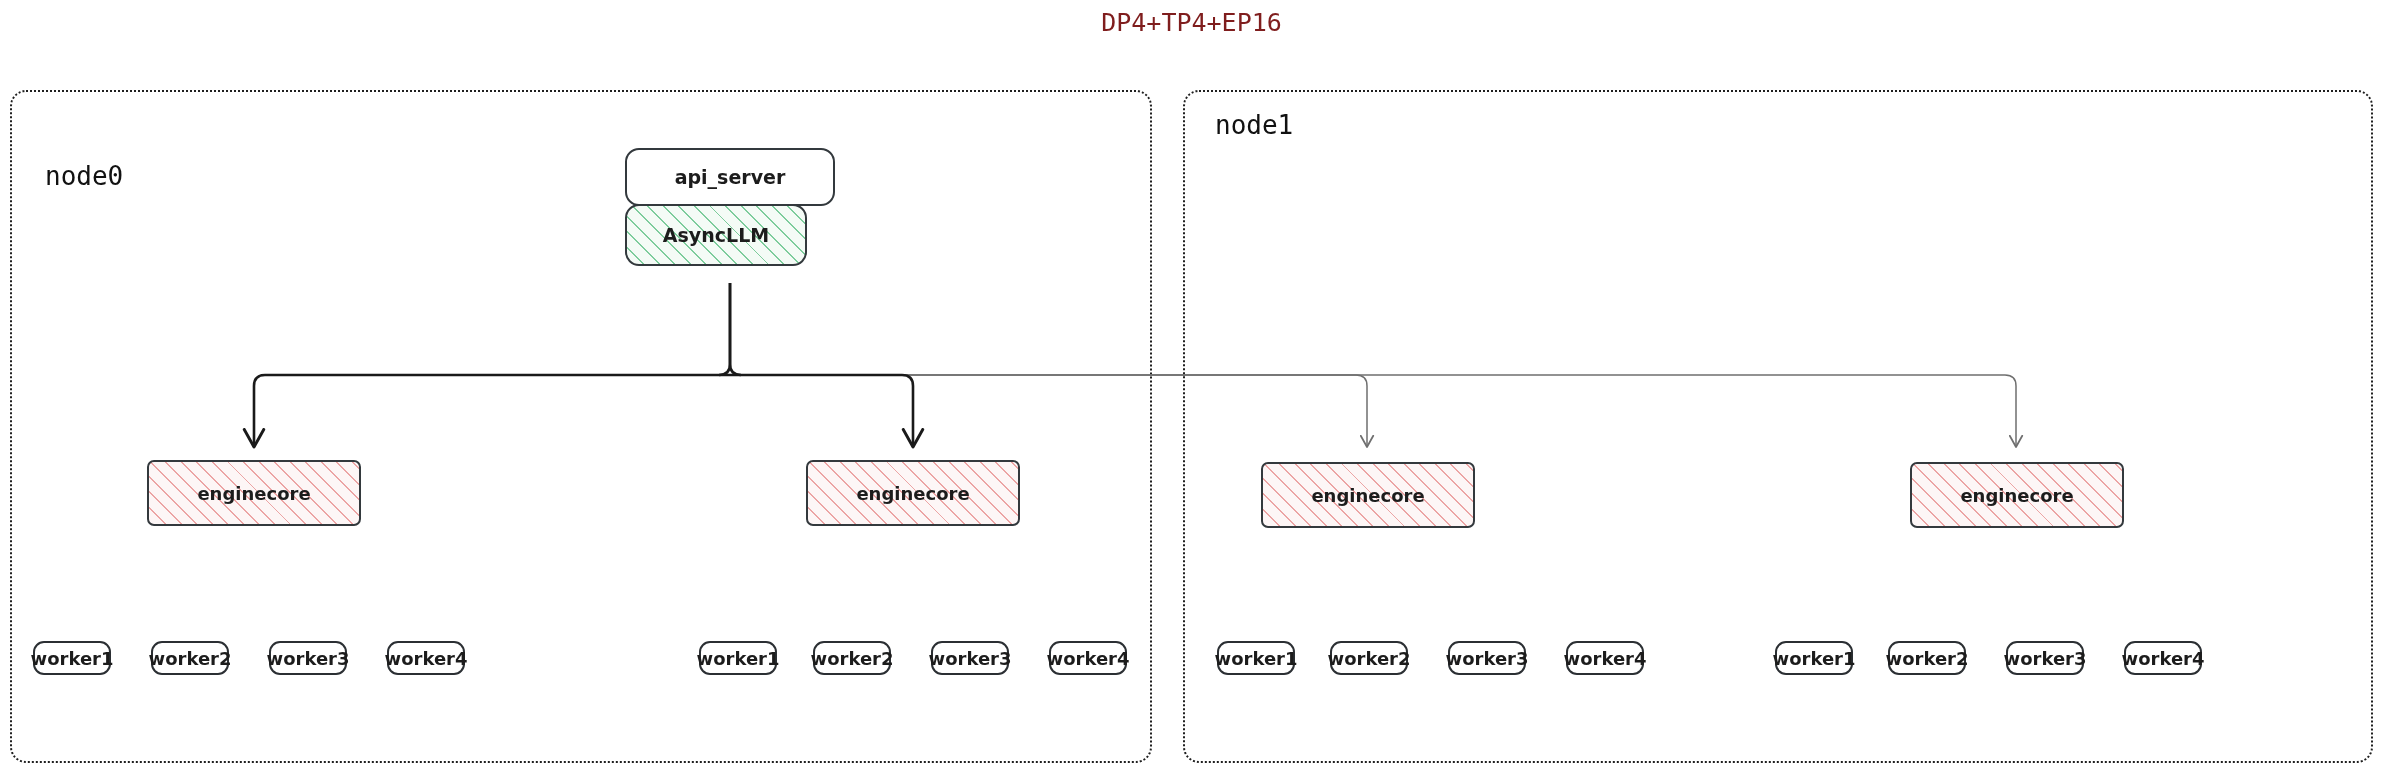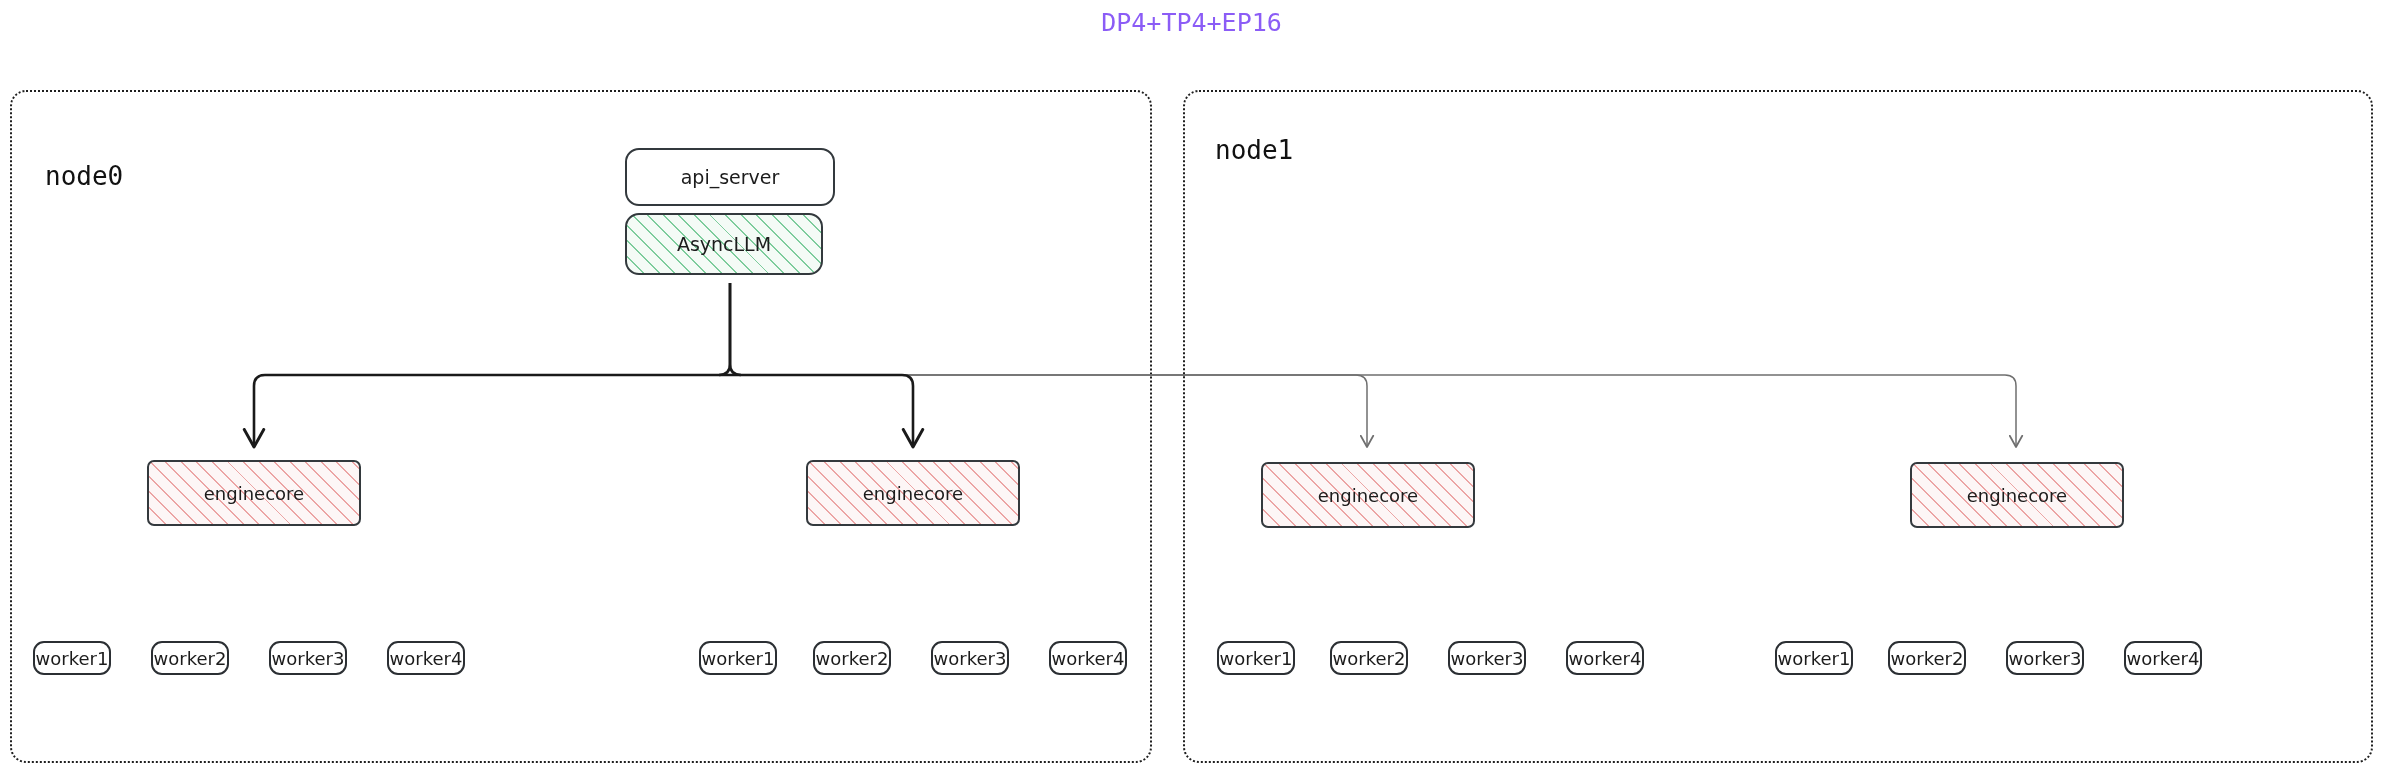--- a/index.html
+++ b/index.html
@@ -24,21 +24,21 @@
 
   
   #diagram-title {
     position: absolute;
     left: 0;
     top: 8px;
     width: 2383px;
     text-align: center;
     font-family: "DejaVu Sans Mono", monospace;
     font-size: 25px;
-    color: #8b5cf6;
+    color: #7f1d1d;
     letter-spacing: 0px;
     white-space: nowrap;
   }
 
   
   .node-box {
     position: absolute;
     border: 2.6px dotted #1f1f1f;
     border-radius: 16px;
     box-sizing: border-box;
@@ -54,20 +54,21 @@
 
   
   .shape {
     position: absolute;
     box-sizing: border-box;
     display: flex;
     align-items: center;
     justify-content: center;
     color: #1c1c1c;
     white-space: nowrap;
+    font-weight: bold;
   }
 
   .shape-api {
     border: 2.2px solid #33393d;
     border-radius: 14px;
     background: #ffffff;
     font-size: 19px;
   }
 
   .shape-async {
@@ -117,21 +118,21 @@
 <body>
 
 <div id="canvas">
 
   <div id="diagram-title">DP4+TP4+EP16</div>
 
   <div class="node-box" style="left:10px; top:90px; width:1142px; height:673px;"></div>
   <div class="node-label" style="left:45px; top:133px;margin-top:28px;">node0</div>
 
   <div class="node-box" style="left:1183px; top:90px; width:1190px; height:673px;"></div>
-  <div class="node-label" style="left:1215px; top:135px;">node1</div>
+  <div class="node-label" style="left:1215px; top:110px;">node1</div>
 
   <svg id="edges" viewBox="0 0 2383 773" xmlns="http://www.w3.org/2000/svg">
     <defs>
       <marker id="arrowStrong" viewBox="0 0 12 12" refX="10" refY="6" markerWidth="9" markerHeight="9" orient="auto-start-reverse" markerUnits="strokeWidth">
         <path d="M 1 1 L 10 6 L 1 11" fill="none" stroke="#1a1a1a" stroke-width="1.5" stroke-linecap="round" stroke-linejoin="round"></path>
       </marker>
       <marker id="arrowWeak" viewBox="0 0 12 12" refX="10" refY="6" markerWidth="10" markerHeight="10" orient="auto-start-reverse" markerUnits="strokeWidth">
         <path d="M 1 1 L 10 6 L 1 11" fill="none" stroke="#6f6f6f" stroke-width="1.4" stroke-linecap="round" stroke-linejoin="round"></path>
       </marker>
     </defs>
@@ -144,21 +145,21 @@
     <path d="M 730 283 L 730 364 Q 730 375 719 375" fill="none" stroke="#1a1a1a" stroke-width="2.6"></path>
 
     <path d="M 730 375 L 265 375 Q 254 375 254 386 L 254 447" fill="none" stroke="#1a1a1a" stroke-width="2.6" marker-end="url(#arrowStrong)"></path>
 
     <path d="M 730 375 L 902 375 Q 913 375 913 386 L 913 447" fill="none" stroke="#1a1a1a" stroke-width="2.6" marker-end="url(#arrowStrong)"></path>
   </svg>
 
   <div class="shape shape-api" style="left:625px; top:148px; width:210px; height:58px;">
     <span>api_server</span>
   </div>
-  <div class="shape shape-async" style="left:625px; top:213px; width:198px; height:62px;">
+  <div class="shape shape-async" style="left:625px; top:204px; width:182px; height:62px;">
     <span>AsyncLLM</span>
   </div>
 
   <div class="shape shape-enginecore" style="left:147px; top:460px; width:214px; height:66px;">
     <span>enginecore</span>
   </div>
   <div class="shape shape-enginecore" style="left:806px; top:460px; width:214px; height:66px;">
     <span>enginecore</span>
   </div>
 

